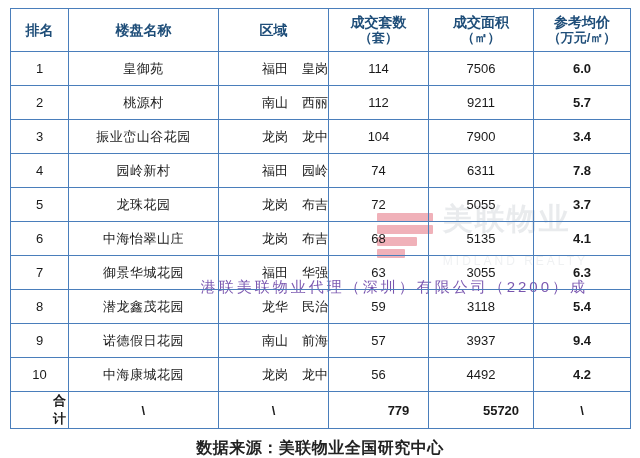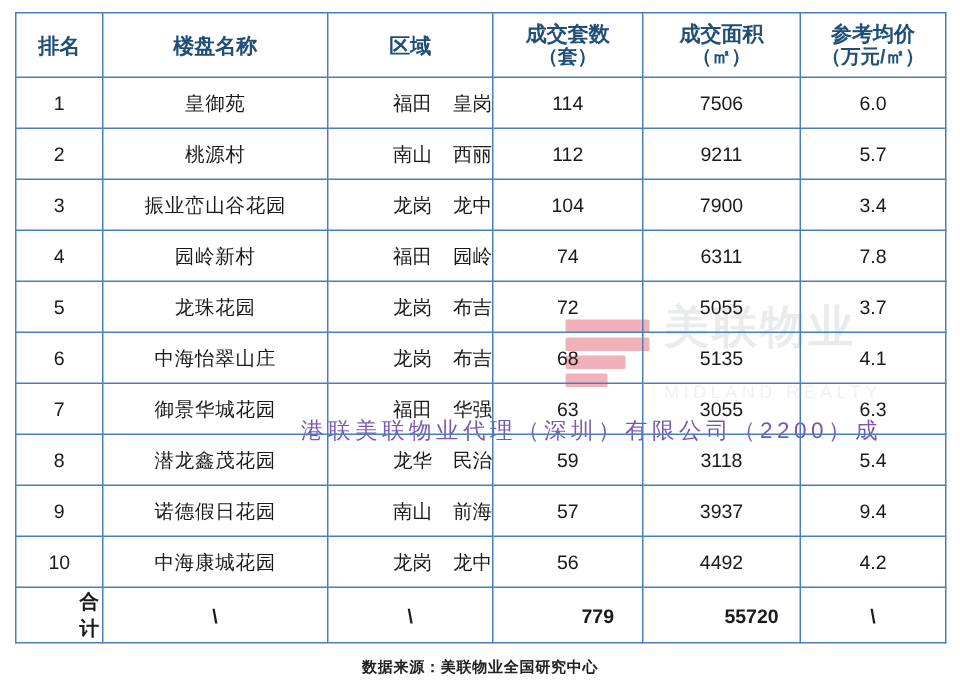--- a/index.html
+++ b/index.html
@@ -120,28 +120,28 @@
   .col-size { width: 105px; }
   .col-price { width: 97px; }
   td.rank { font-size: 13px; }
   td.name { font-size: 13px; letter-spacing: 0.5px; }
   td.district .d-wrap {
     display: flex;
     justify-content: flex-end;
     gap: 14px;
     font-size: 13px;
   }
-  td.price { font-weight: normal; font-size: 13px; }
+  td.price { font-weight: bold; font-size: 13px; }
   tr.total td { height: 34px; font-weight: bold; }
   tr.total td.rank, tr.total td.total-num { font-weight: bold; padding-left: 40px; }
   .src {
     position: relative;
     z-index: 10;
     text-align: center;
-    font-size: 10px;
+    font-size: 16px;
     color: #222;
     font-weight: bold;
     margin-top: 9px;
     letter-spacing: 0.5px;
   }
 </style>
 </head>
 <body>
 
 <div class="page">

